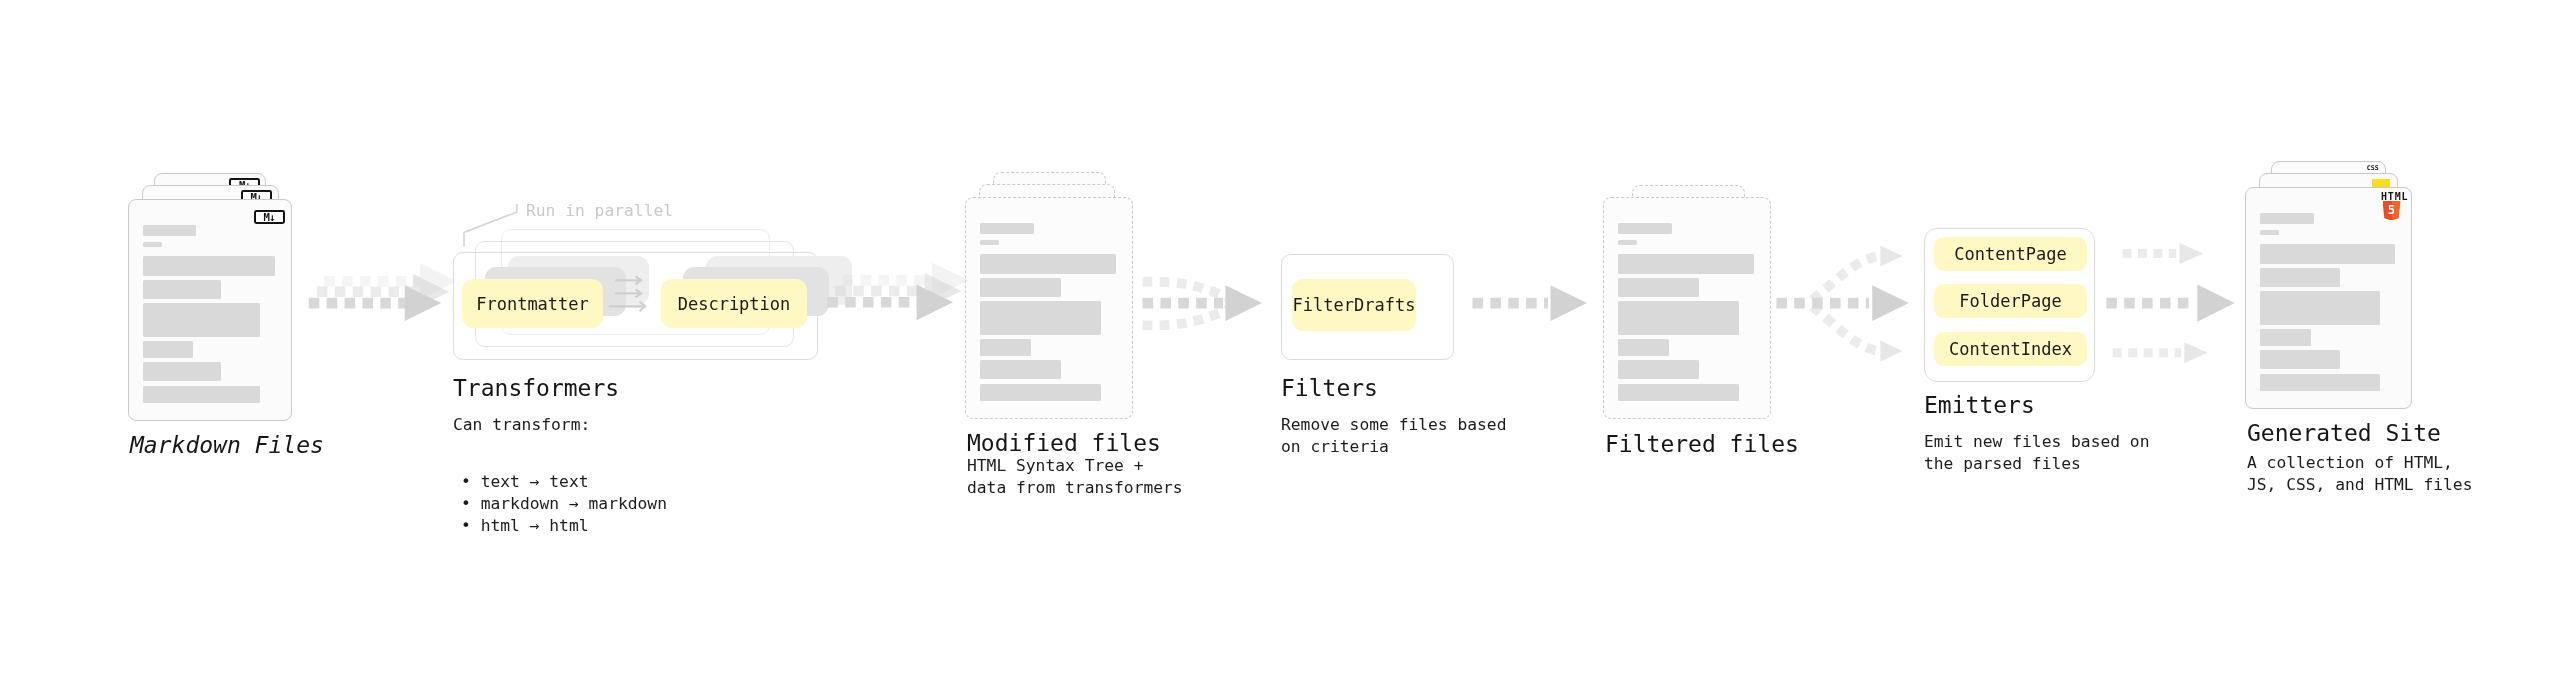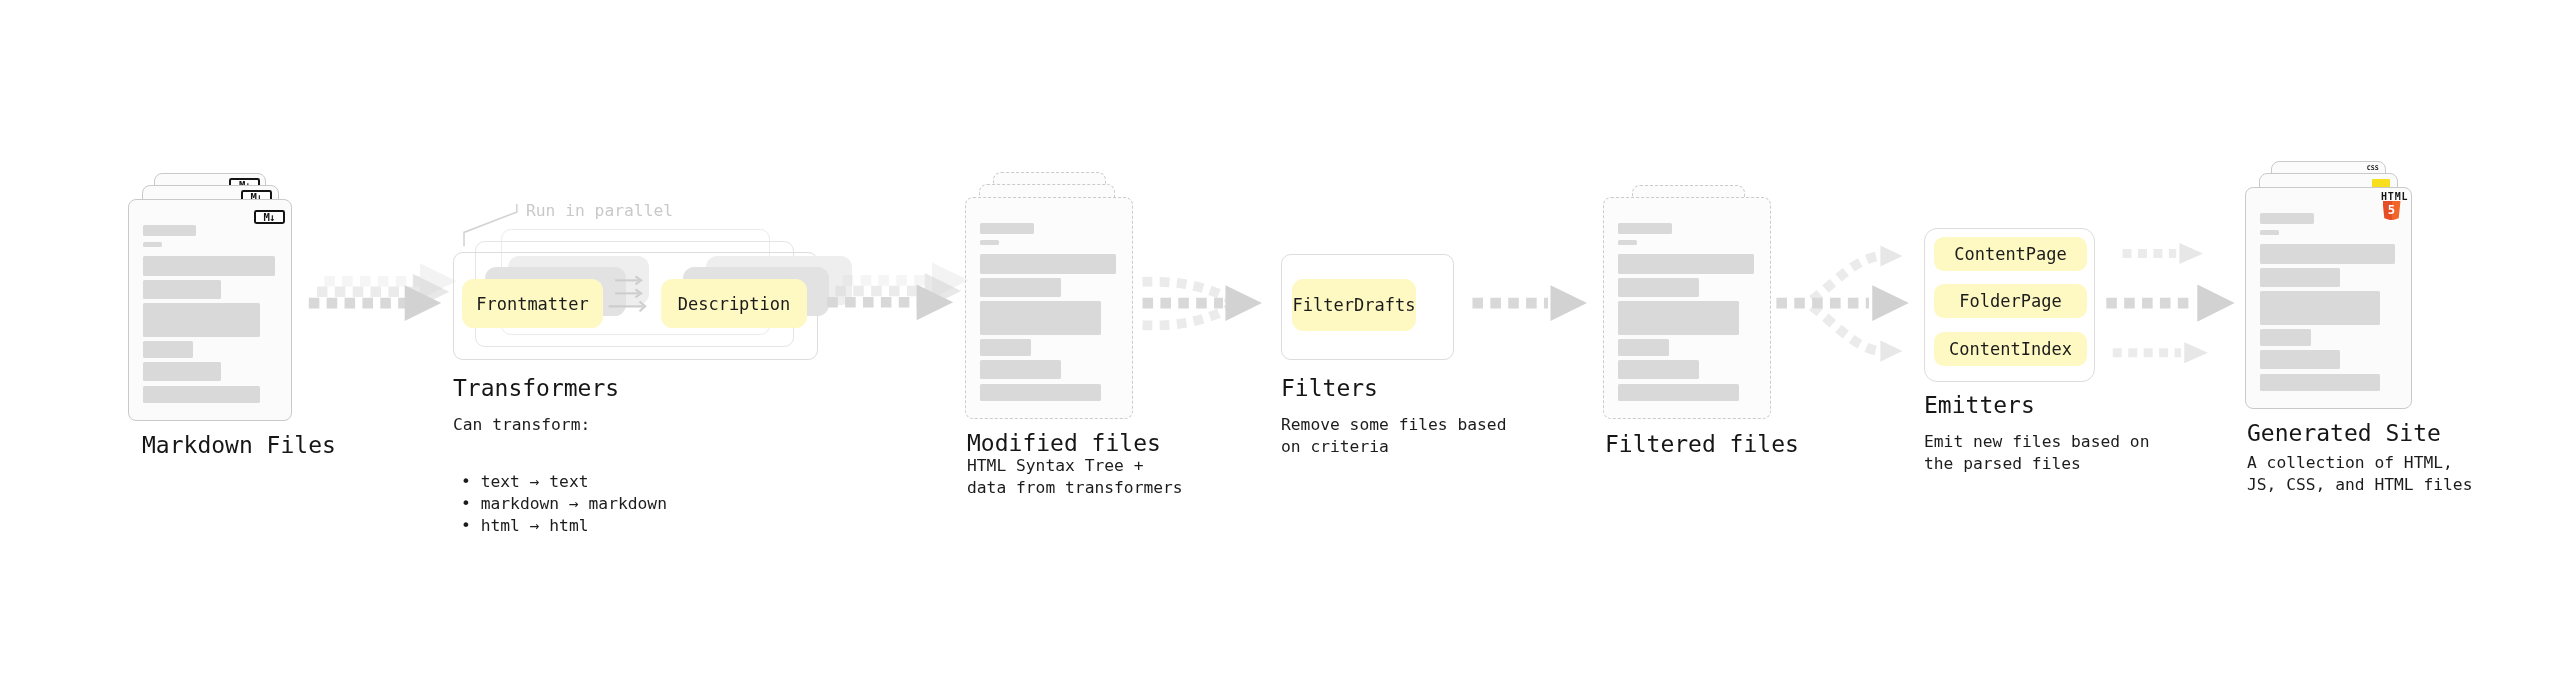--- a/index.html
+++ b/index.html
@@ -59,21 +59,21 @@
           <div class="bar" style="width: 39%; height: 11.4px; margin-top: 1.6px;"></div>
           <div class="bar" style="width: 14%; height: 5.7px; margin-top: 5.7px;"></div>
           <div class="bar" style="width: 98%; height: 19.5px; margin-top: 9px;"></div>
           <div class="bar" style="width: 58%; height: 18.7px; margin-top: 4.1px;"></div>
           <div class="bar" style="width: 87%; height: 34px; margin-top: 4.1px;"></div>
           <div class="bar" style="width: 37%; height: 17px; margin-top: 4.1px;"></div>
           <div class="bar" style="width: 58%; height: 19.5px; margin-top: 4.1px;"></div>
           <div class="bar" style="width: 87%; height: 17px; margin-top: 4.1px;"></div>
         </div>
     </div>
-    <div class="stage-label" style="left:142px;top:433px;">Markdown Files</div>
+    <div class="stage-label" style="left:130px;top:433px;font-style:italic;">Markdown Files</div>
   </div>
 
   <div>
     <div class="note" style="left:526px;top:201px;">Run in parallel</div>
     <div class="frame back" style="left:501px;top:229px;width:269px;height:106px;"></div>
     <div class="frame mid" style="left:475px;top:241px;width:319px;height:106px;"></div>
     <div class="frame" style="left:453px;top:252px;width:365px;height:108px;"></div>
 
     <div class="pill ghost2" style="left:508px;top:256px;width:141px;height:49px;"></div>
     <div class="pill ghost1" style="left:485px;top:267px;width:141px;height:49px;"></div>

